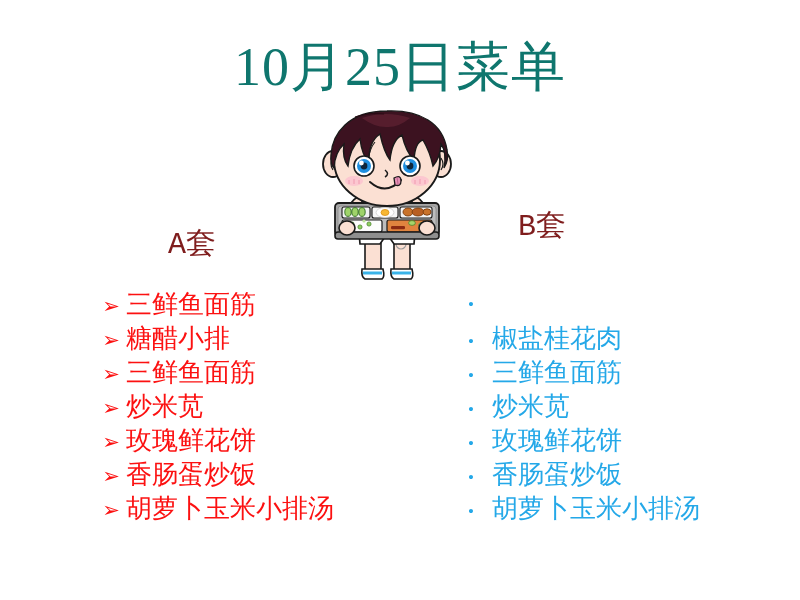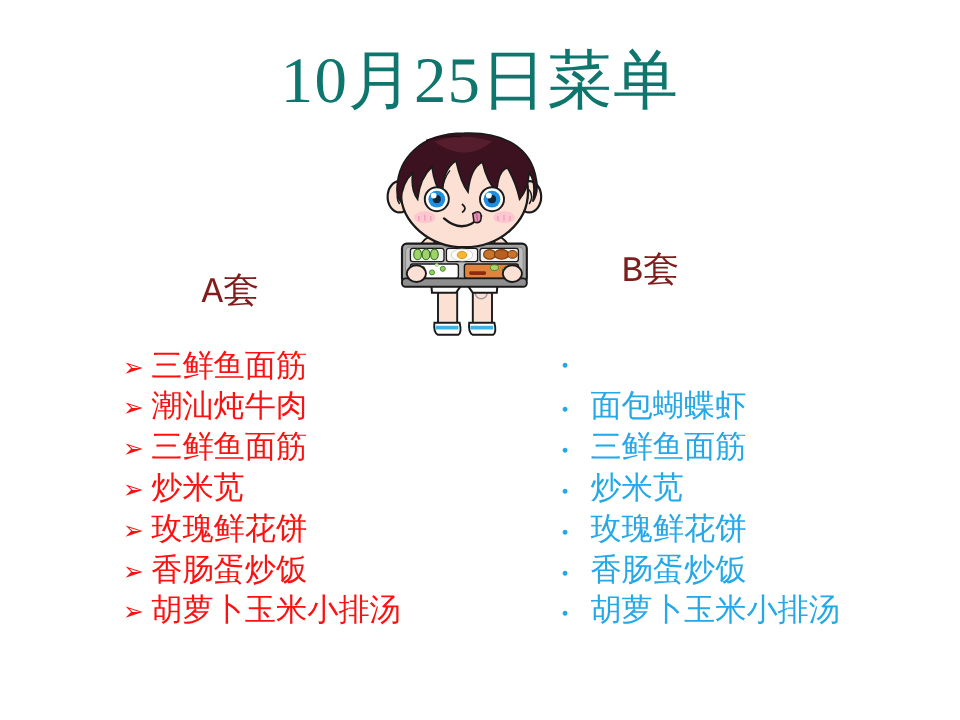--- a/index.html
+++ b/index.html
@@ -227,21 +227,21 @@
   <div class="set-header" id="header-a">A套</div>
   <div class="set-header" id="header-b">B套</div>
 
   <ul class="menu-col" id="col-a">
     <li class="menu-item">
       <span class="bullet">➢</span>
       <span class="item-text">三鲜鱼面筋</span>
     </li>
     <li class="menu-item">
       <span class="bullet">➢</span>
-      <span class="item-text">潮汕炖牛肉</span>
+      <span class="item-text">糖醋小排</span>
     </li>
     <li class="menu-item">
       <span class="bullet">➢</span>
       <span class="item-text">三鲜鱼面筋</span>
     </li>
     <li class="menu-item">
       <span class="bullet">➢</span>
       <span class="item-text">炒米苋</span>
     </li>
     <li class="menu-item">
@@ -257,21 +257,21 @@
       <span class="item-text">胡萝卜玉米小排汤</span>
     </li>
   </ul>
 
   <ul class="menu-col" id="col-b">
     <li class="menu-item">
       <span class="bullet">•</span>
     </li>
     <li class="menu-item">
       <span class="bullet">•</span>
-      <span class="item-text">面包蝴蝶虾</span>
+      <span class="item-text">椒盐桂花肉</span>
     </li>
     <li class="menu-item">
       <span class="bullet">•</span>
       <span class="item-text">三鲜鱼面筋</span>
     </li>
     <li class="menu-item">
       <span class="bullet">•</span>
       <span class="item-text">炒米苋</span>
     </li>
     <li class="menu-item">

